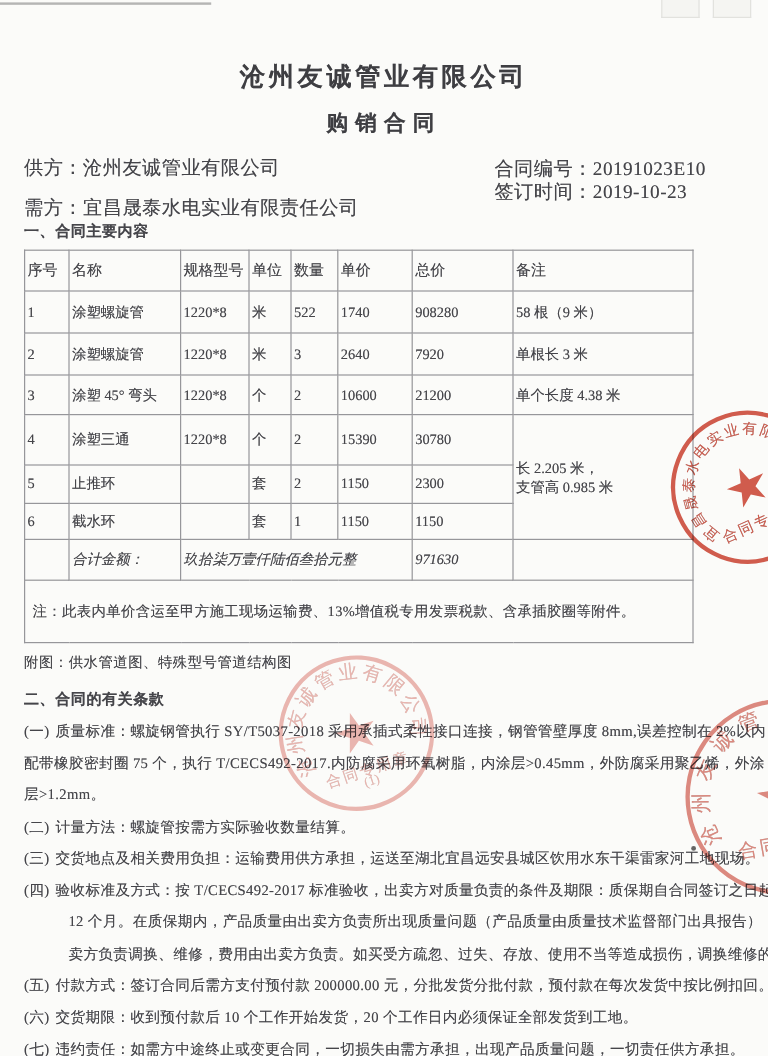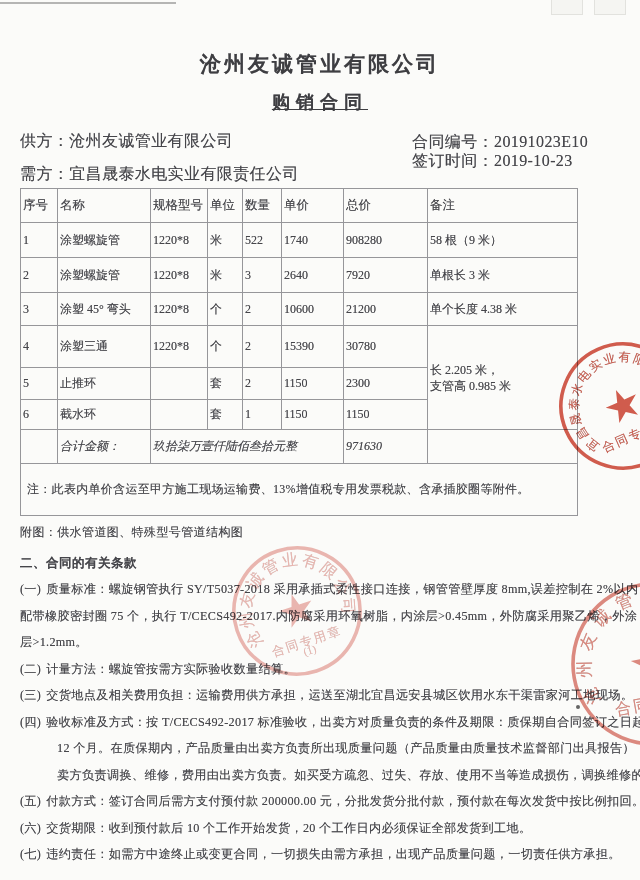--- a/index.html
+++ b/index.html
@@ -13,21 +13,21 @@
     color:var(--ink);
     text-shadow:0 0 .5px rgba(70,70,75,.55);
   }
   .inner{padding:0 20px;}
   
   .art-topline{position:absolute;left:0;top:2px;width:176px;height:2px;background:#8f8f8f;opacity:.65;}
   .art-box{position:absolute;top:0;height:14px;width:30px;background:#f5f5f2;border:1px solid #e2e2de;border-top:none;}
   .art-box1{left:551px;} .art-box2{left:594px;}
   .art-dot{position:absolute;left:576px;top:705px;width:4px;height:4px;border-radius:50%;background:#4a4a4a;opacity:.85;}
   h1.company{margin:0;padding-top:50px;text-align:center;font-size:21px;font-weight:600;letter-spacing:3px;color:#3e3e42;}
-  h2.doctitle{margin:12px 0 0;text-align:center;font-size:18px;font-weight:600;letter-spacing:6px;color:#3e3e42;text-decoration:underline;}
+  h2.doctitle{margin:12px 0 0;text-align:center;font-size:18px;font-weight:600;letter-spacing:6px;color:#3e3e42;}
   .meta{display:grid;grid-template-columns:1fr 208px;margin-top:18px;font-size:16px;letter-spacing:.4px;gap:16px;}
   .meta-left .meta-line{line-height:17px;}
   .meta-left .m-supplier{margin-bottom:16px;}
   .meta-right .meta-line{line-height:19px;}
   .sec-title{font-size:12.5px;font-weight:600;letter-spacing:.5px;margin-top:3px;}
   table.items{border-collapse:collapse;margin-top:6px;table-layout:fixed;width:557px;font-size:12px;}
   table.items td,table.items th{border:1px solid var(--line);text-align:left;vertical-align:middle;font-weight:normal;padding:1px 2px;overflow:hidden;}
   col.c0{width:37px}col.c1{width:93px}col.c2{width:57px}col.c3{width:35px}col.c4{width:39px}col.c5{width:62px}col.c6{width:84px}col.c7{width:150px}
   tr.h-head{height:34px;font-size:12.5px;}
   td.remark-merged{vertical-align:top;padding-top:11px;line-height:16px;white-space:pre-line;}
@@ -59,20 +59,21 @@
       <div class="meta-left">
         <div class="meta-line m-supplier"><span>供方：</span><span>沧州友诚管业有限公司</span></div>
         <div class="meta-line"><span>需方：</span><span>宜昌晟泰水电实业有限责任公司</span></div>
       </div>
       <div class="meta-right">
         <div class="meta-line"><span>合同编号：</span><span>20191023E10</span></div>
         <div class="meta-line"><span>签订时间：</span><span>2019-10-23</span></div>
       </div>
     </div>
 
+    <div class="sec-title">一、合同主要内容</div>
 
     <table class="items">
       <colgroup>
           <col class="c0">
           <col class="c1">
           <col class="c2">
           <col class="c3">
           <col class="c4">
           <col class="c5">
           <col class="c6">

